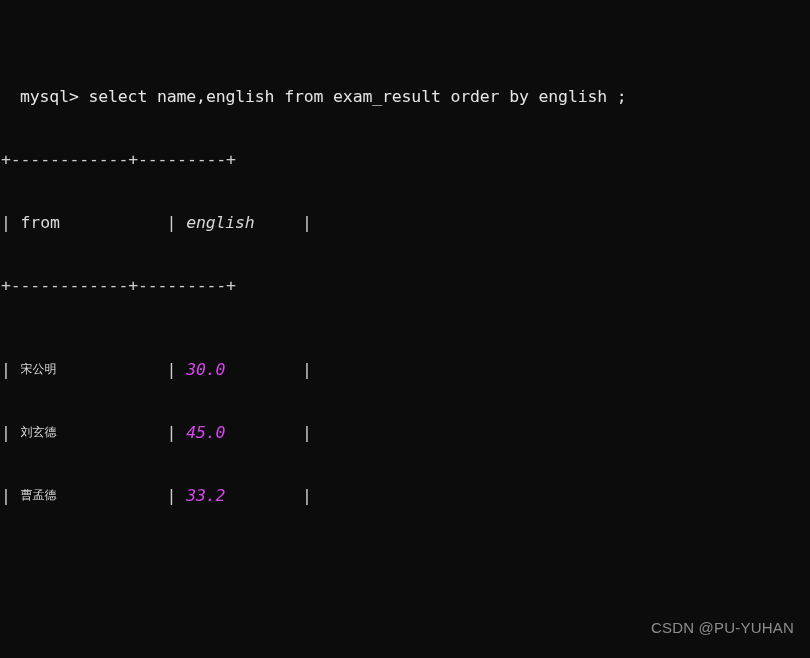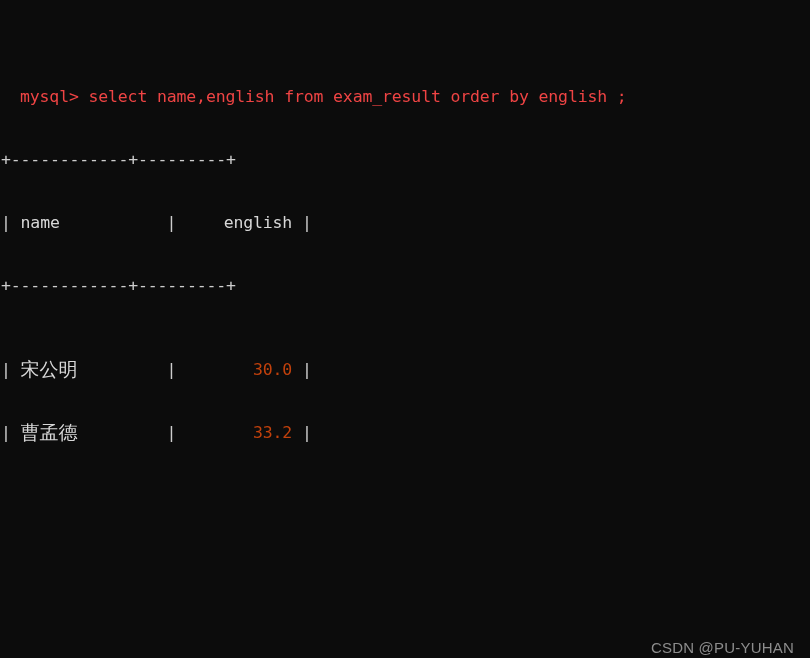--- a/index.html
+++ b/index.html
@@ -28,78 +28,80 @@
     box-sizing: border-box;
     white-space: pre;
   }
   .line {
     white-space: pre;
     height: 21px;
     line-height: 21px;
     padding-left: 1px;
   }
   .prompt-line {
-    color: #ef4444;
+    color: #e5e5e5;
     padding-left: 20px;
   }
   .rule {
     color: #cdcdcd;
   }
   .cell-text {
     color: #d8d8d8;
   }
   .num {
-    color: #c2410c;
+    color: #d946ef;
   }
   .row {
     white-space: pre;
   }
   .cjk {
     font-family: "DejaVu Sans", "Liberation Sans", sans-serif;
-    font-size: 19px;
+    font-size: 12px;
     letter-spacing: 0px;
   }
   .namecell {
     display: inline-block;
     width: 146px;
     vertical-align: top;
     overflow: hidden;
   }
   .numcell {
     display: inline-block;
     width: 106px;
-    text-align: right;
+    text-align: left;
     vertical-align: top;
+    font-style: italic;
   }
   .pipe {
     color: #cdcdcd;
   }
   .watermark {
     position: absolute;
     right: 16px;
-    bottom: 0;
+    bottom: 20px;
     font-family: "Liberation Sans", sans-serif;
     font-size: 15px;
     color: #8d8d8d;
     letter-spacing: 0.2px;
     white-space: pre;
   }
 </style>
 </head>
 <body>
 
 <div id="terminal">
 
   
   <div class="line prompt-line">mysql&gt; select name,english from exam_result order by english ;</div>
   <div class="line rule">+------------+---------+</div>
-  <div class="line row"><span class="pipe">| </span><span class="namecell cell-text">name</span><span class="pipe">| </span><span class="numcell cell-text">english</span><span class="pipe"> |</span></div>
+  <div class="line row"><span class="pipe">| </span><span class="namecell cell-text">from</span><span class="pipe">| </span><span class="numcell cell-text">english</span><span class="pipe"> |</span></div>
   <div class="line rule">+------------+---------+</div>
 
   <div class="line row"><span class="pipe">| </span><span class="namecell cjk cell-text">宋公明</span><span class="pipe">| </span><span class="numcell num">30.0</span><span class="pipe"> |</span></div>
+  <div class="line row"><span class="pipe">| </span><span class="namecell cjk cell-text">刘玄德</span><span class="pipe">| </span><span class="numcell num">45.0</span><span class="pipe"> |</span></div>
   <div class="line row"><span class="pipe">| </span><span class="namecell cjk cell-text">曹孟德</span><span class="pipe">| </span><span class="numcell num">33.2</span><span class="pipe"> |</span></div>
   
   
 
   
   
   
 
   
   

